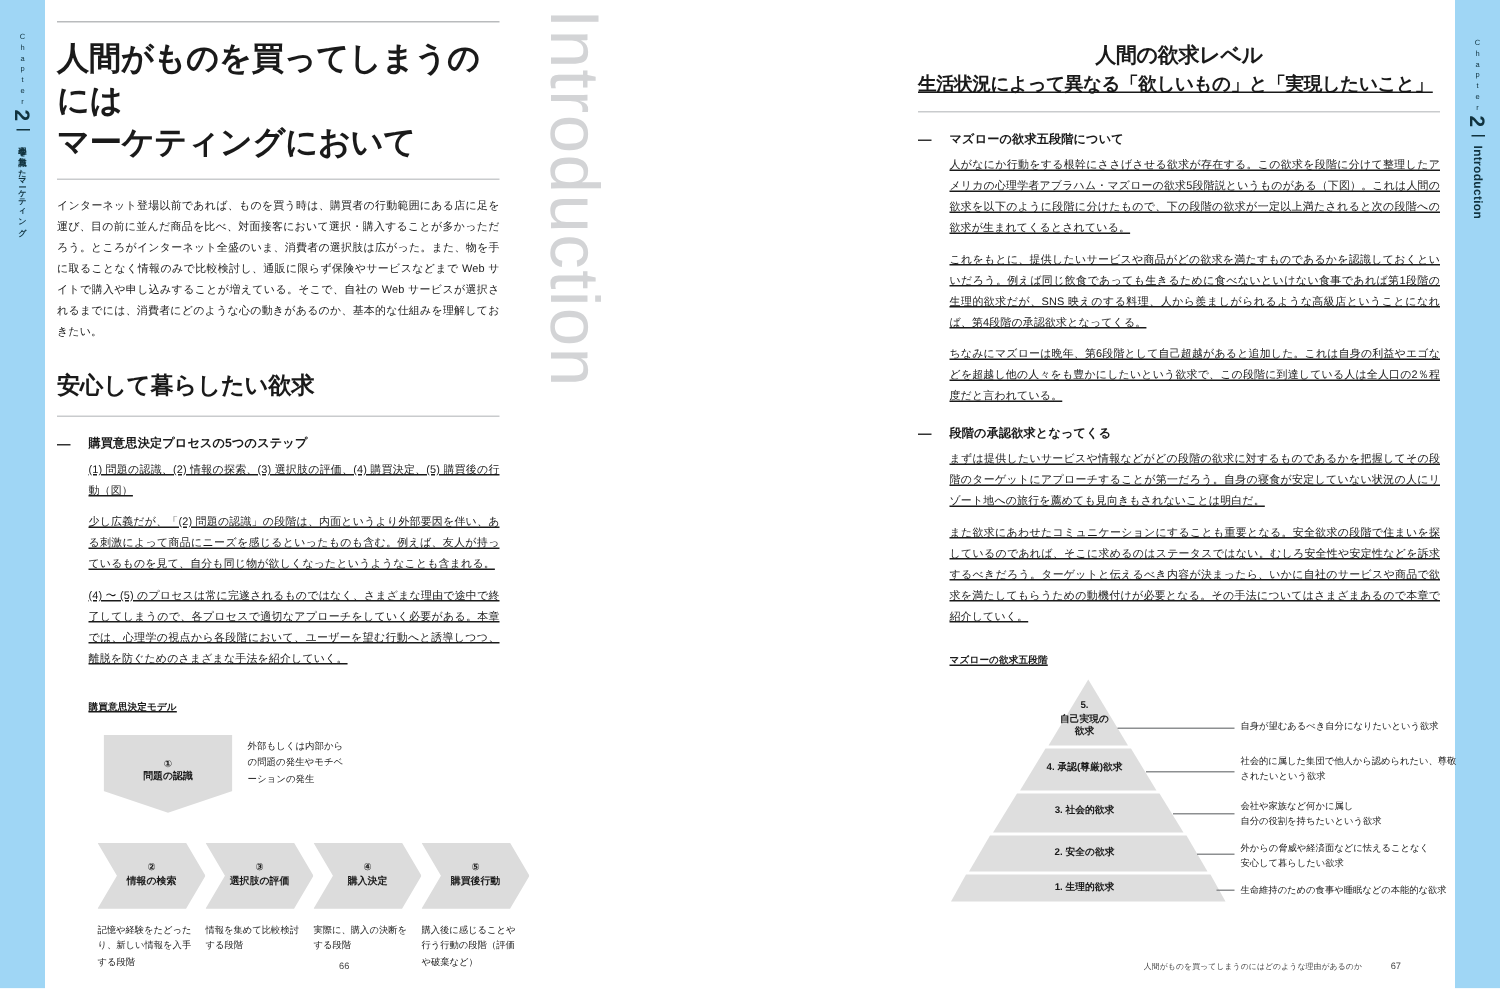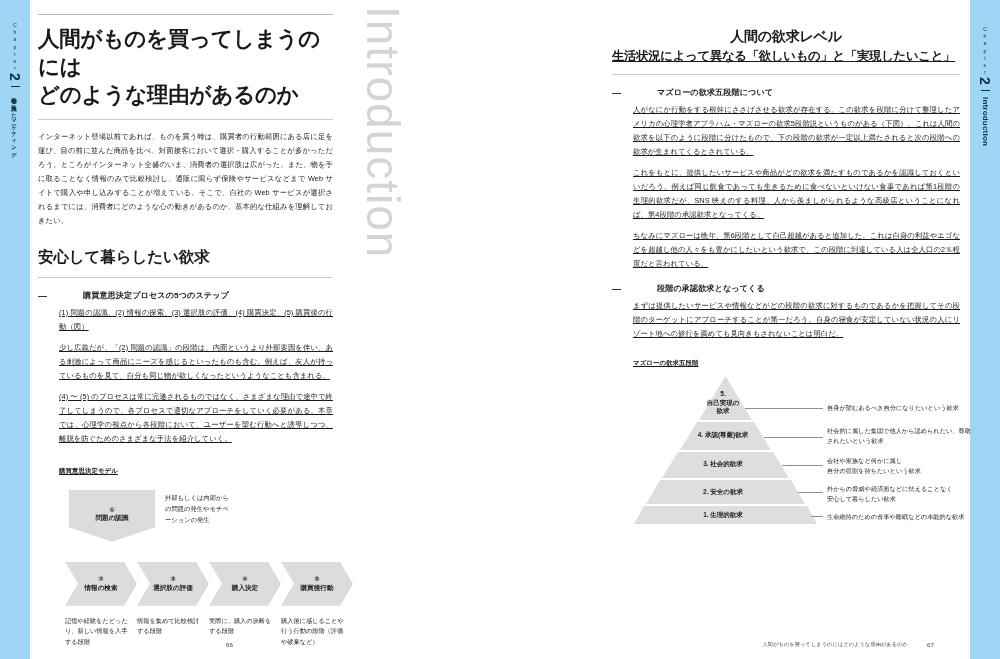--- a/index.html
+++ b/index.html
@@ -149,21 +149,20 @@
     line-height: 1.92;
     margin: 0 0 7px 0;
     text-align: justify;
     letter-spacing: 0.1px;
   }
 
   .subhead-row {
     display: flex;
     align-items: flex-start;
     margin: 12px 0 5px 0;
-    gap: 24px;
   }
   .subhead-dash {
     width: 9px;
     height: 1px;
     background: #333;
     margin-top: 6px;
     margin-right: 12px;
     flex: 0 0 auto;
   }
   .subhead-text {
@@ -317,21 +316,21 @@
   </div>
 
   <div class="page left">
 
     <div class="watermark">Introduction</div>
 
     <div class="col left-col">
       <div class="rule-top"></div>
 
       <h1 class="title" style="white-space: pre-line;">人間がものを買ってしまうのには
-どのような理由があるのか</h1>
+マーケティングにおいて</h1>
 
       <div class="rule-thin"></div>
 
       <p class="body">インターネット登場以前であれば、ものを買う時は、購買者の行動範囲にある店に足を運び、目の前に並んだ商品を比べ、対面接客において選択・購入することが多かっただろう。ところがインターネット全盛のいま、消費者の選択肢は広がった。また、物を手に取ることなく情報のみで比較検討し、通販に限らず保険やサービスなどまで Web サイトで購入や申し込みすることが増えている。そこで、自社の Web サービスが選択されるまでには、消費者にどのような心の動きがあるのか、基本的な仕組みを理解しておきたい。</p>
 
       <div style="height:12px"></div>
       <h2 class="sec-title">安心して暮らしたい欲求</h2>
       <div class="rule-thin"></div>
 
       <div class="subhead-row">
@@ -416,20 +415,21 @@
         <p class="body">ちなみにマズローは晩年、第6段階として自己超越があると追加した。これは自身の利益やエゴなどを超越し他の人々をも豊かにしたいという欲求で、この段階に到達している人は全人口の2％程度だと言われている。</p>
       </div>
 
       <div class="subhead-row">
         <div class="subhead-dash"></div>
         <div class="subhead-text">段階の承認欲求となってくる</div>
       </div>
 
       <div class="indent">
         <p class="body">まずは提供したいサービスや情報などがどの段階の欲求に対するものであるかを把握してその段階のターゲットにアプローチすることが第一だろう。自身の寝食が安定していない状況の人にリゾート地への旅行を薦めても見向きもされないことは明白だ。</p>
+        <p class="body">また欲求にあわせたコミュニケーションにすることも重要となる。安全欲求の段階で住まいを探しているのであれば、そこに求めるのはステータスではない。むしろ安全性や安定性などを訴求するべきだろう。ターゲットと伝えるべき内容が決まったら、いかに自社のサービスや商品で欲求を満たしてもらうための動機付けが必要となる。その手法についてはさまざまあるので本章で紹介していく。</p>
       </div>
 
       <div class="pyramid-wrap indent">
         <div class="pyr-caption">マズローの欲求五段階</div>
 
         <div class="pyr-body">
           <svg class="pyr-svg" width="185" height="152" viewBox="0 0 185 152">
             <polygon points="92.5,2 119,46 66,46" fill="#dedede"></polygon>
             <polygon points="64,48 121,48 138,76 47,76" fill="#dedede"></polygon>
             <polygon points="45,78 140,78 156,104 29,104" fill="#dedede"></polygon>

